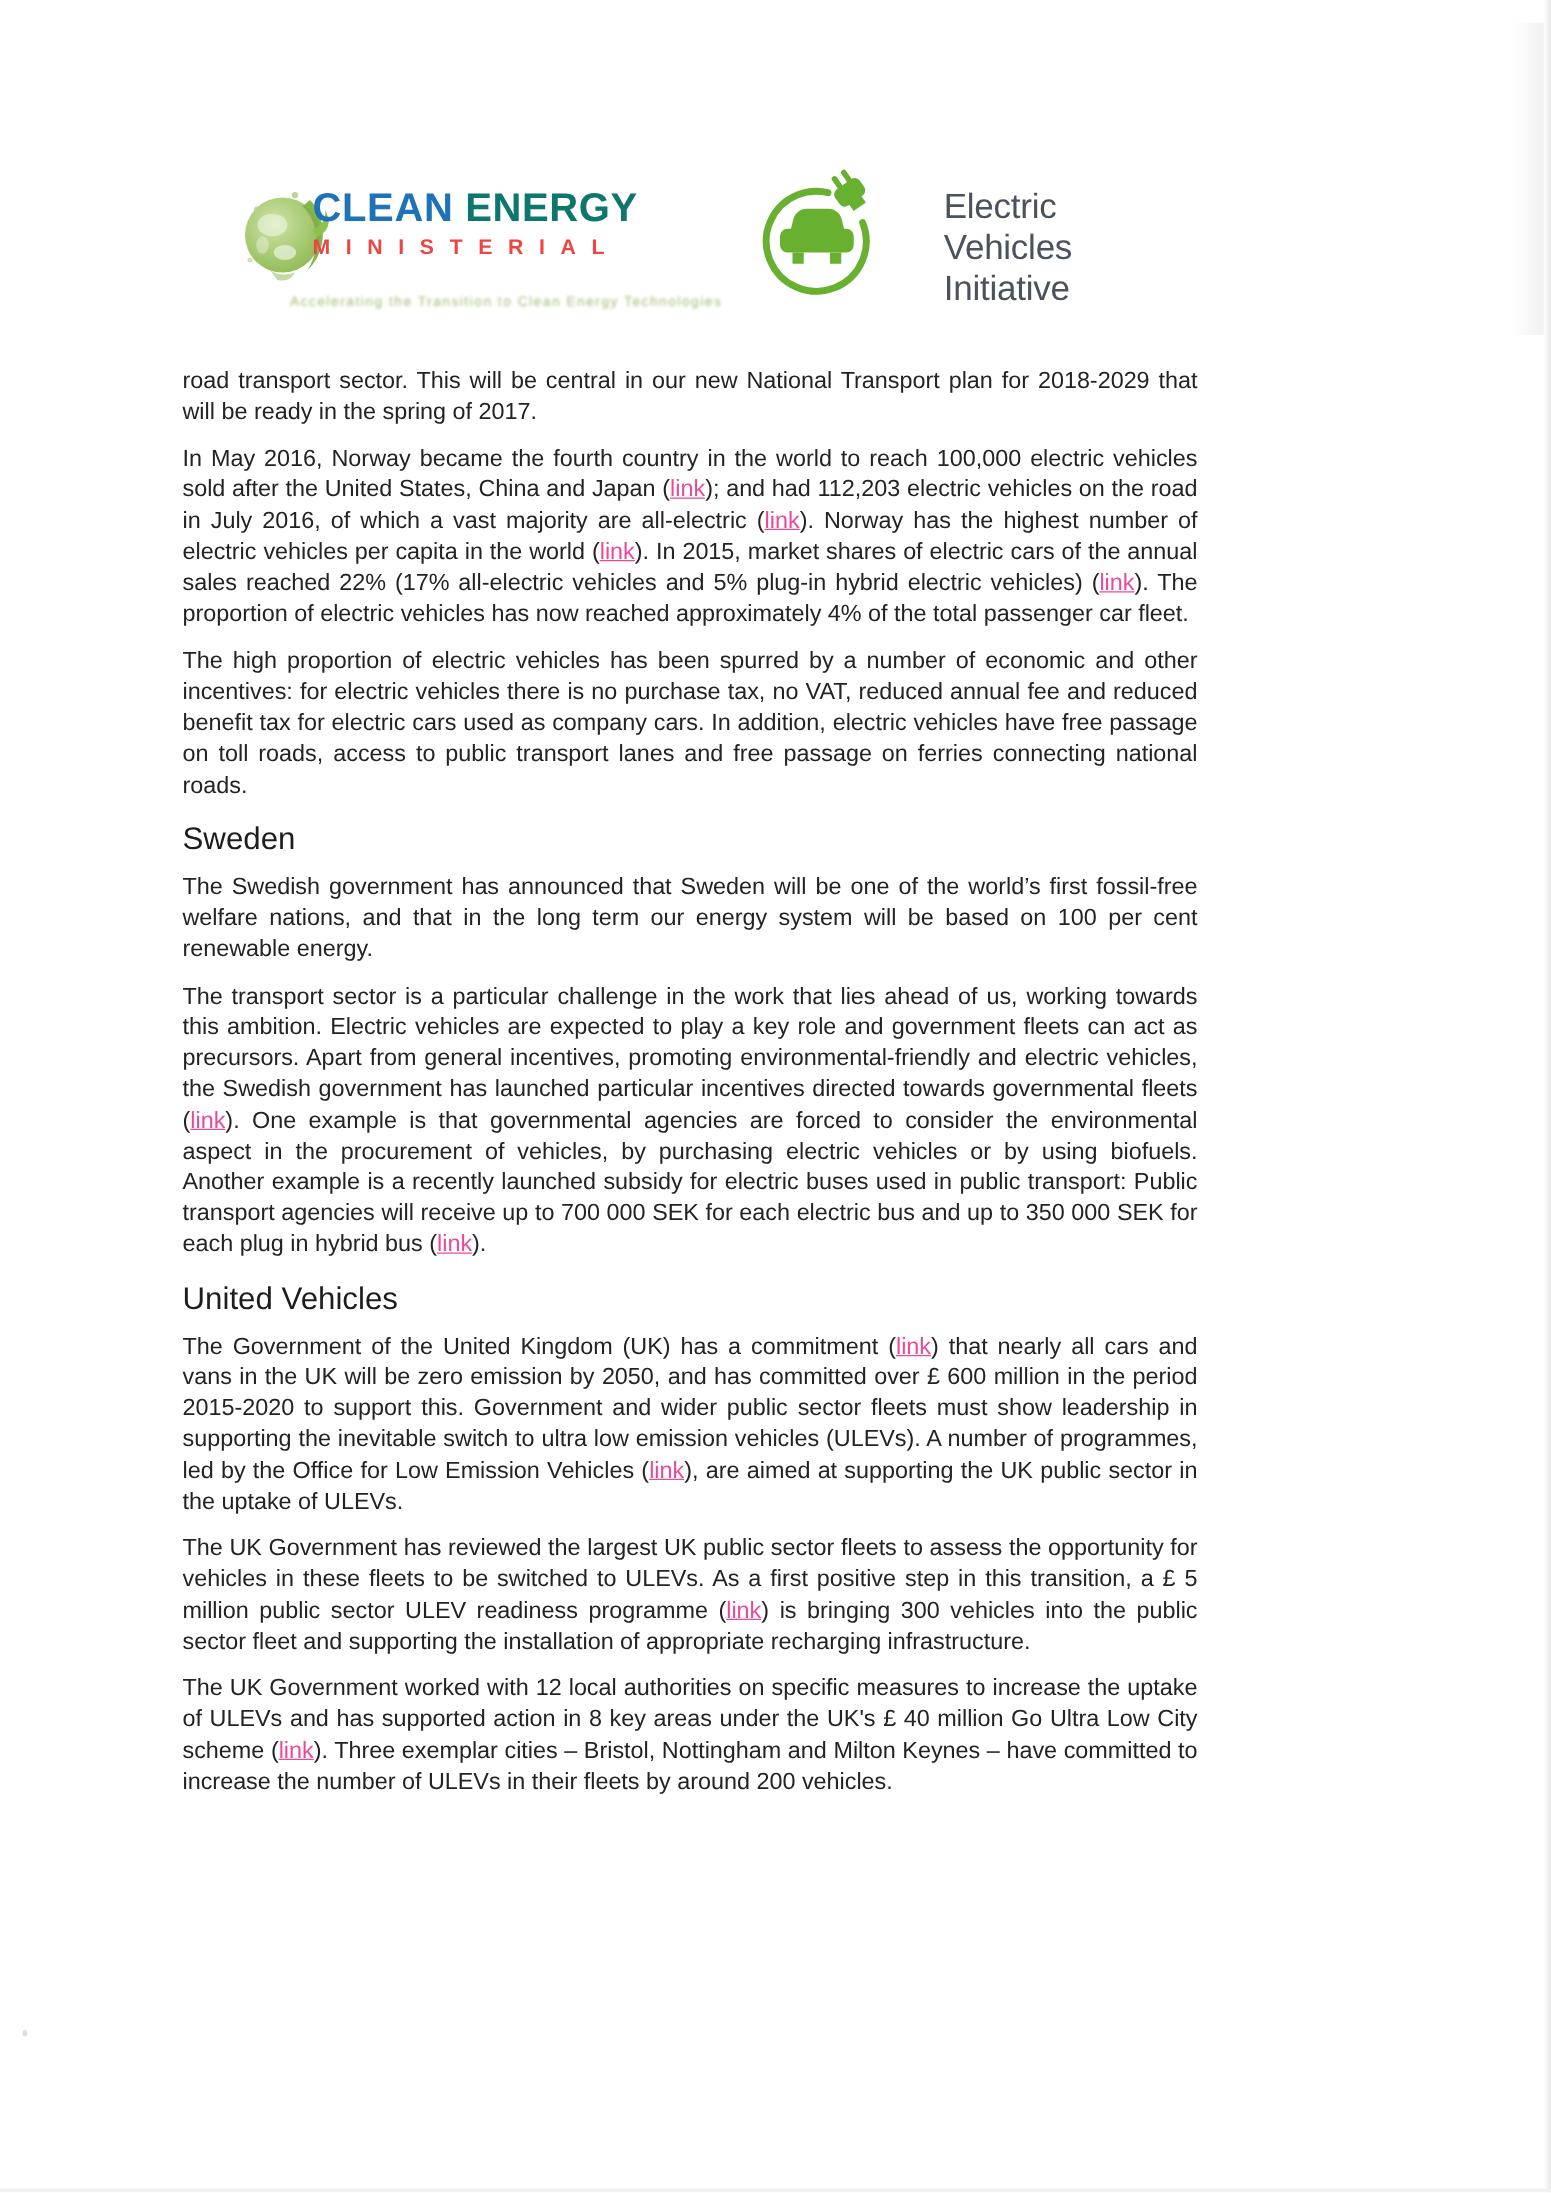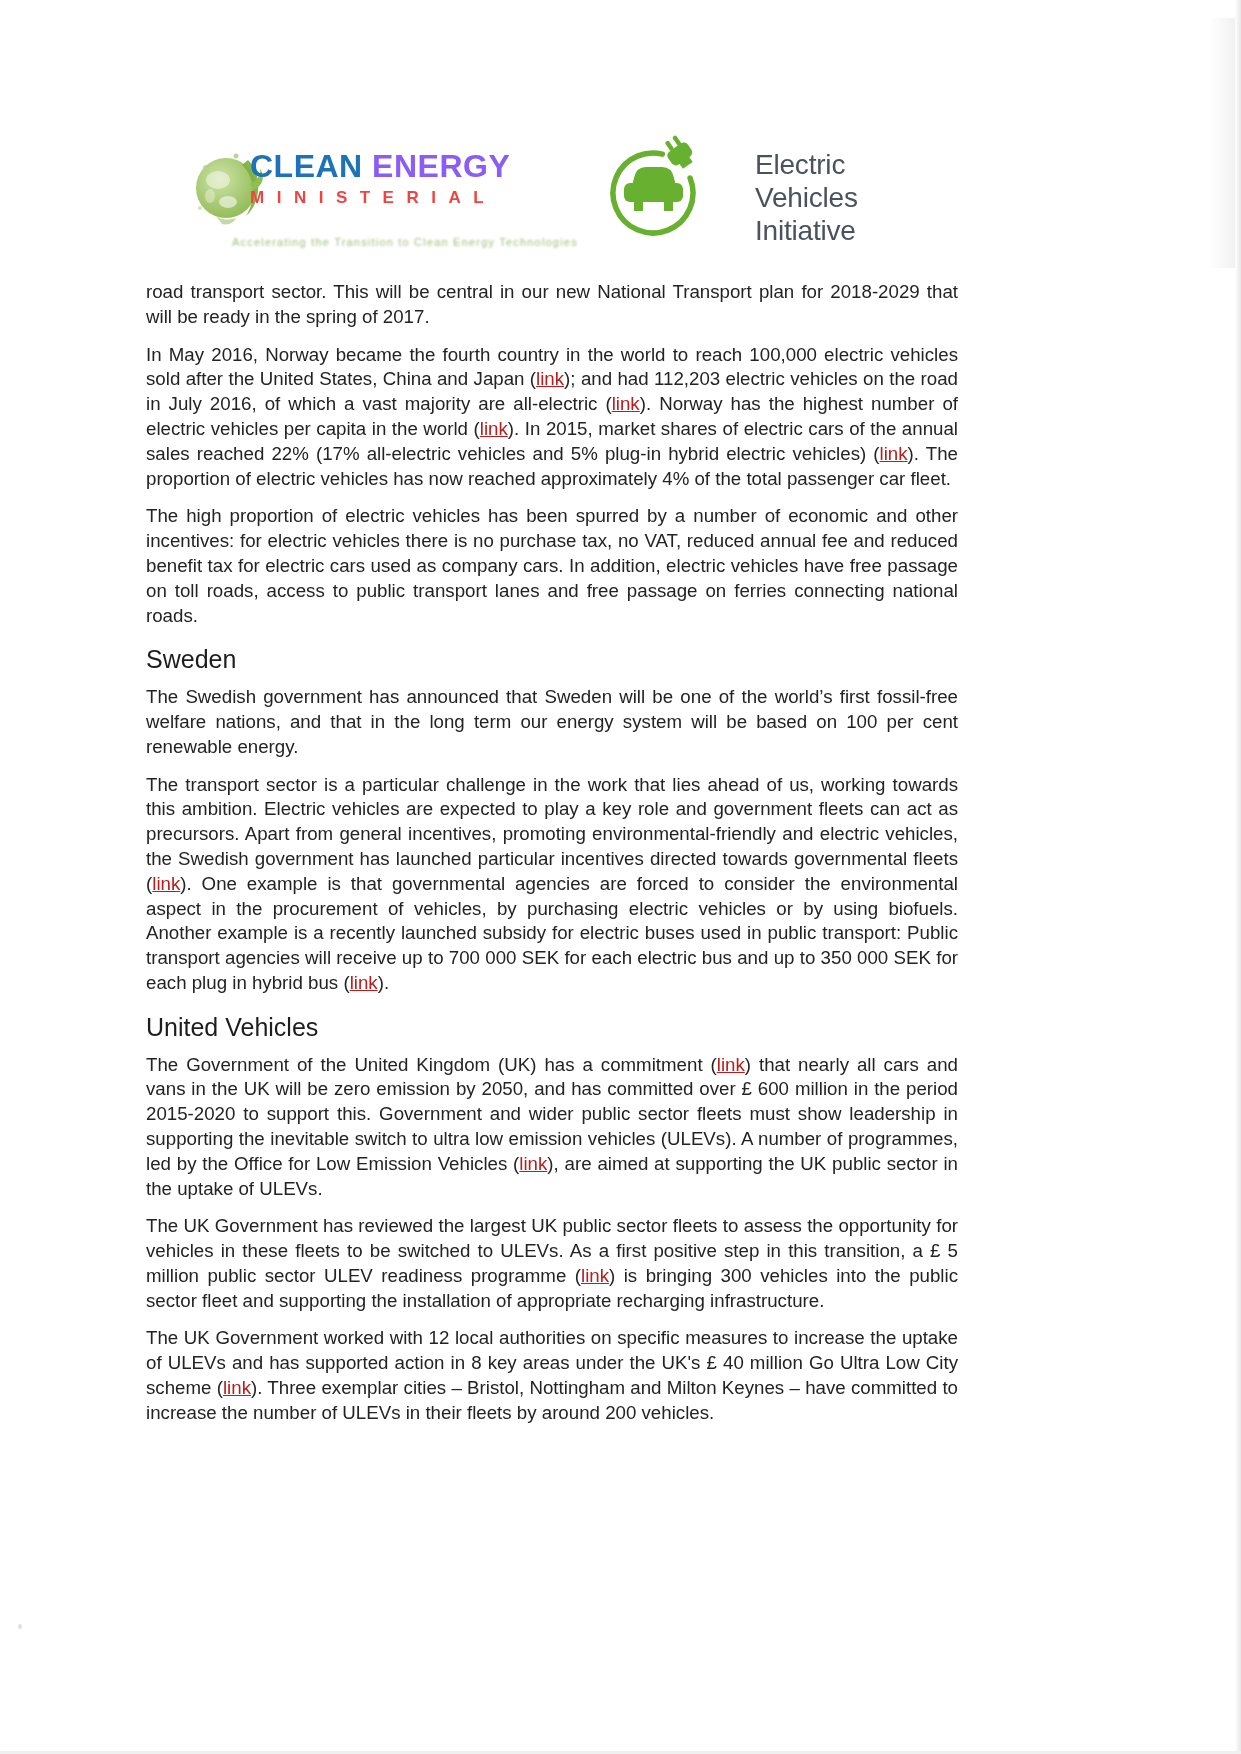--- a/index.html
+++ b/index.html
@@ -16,41 +16,41 @@
   .speckle{position:absolute;left:18px;top:1624px;width:4px;height:5px;
     background:#b9b9b9;border-radius:50%;opacity:.45;}
 
   
   .cem-logo{position:absolute;left:190px;top:142px;width:420px;height:110px;}
   .cem-globe{position:absolute;left:2px;top:2px;}
   .cem-text{position:absolute;left:60px;top:6px;width:340px;}
   .cem-line1{font-size:32px;font-weight:700;letter-spacing:.5px;white-space:nowrap;
     filter:blur(.3px);}
   .cem-clean{color:#1E73B8;}
-  .cem-energy{color:#8b5cf6;}
+  .cem-energy{color:#0f766e;}
   .cem-line2{margin-top:3px;font-size:17px;font-weight:600;color:#ef4444;
     letter-spacing:12.5px;white-space:nowrap;filter:blur(.3px);}
   .cem-tagline{position:absolute;left:-18px;top:88px;width:430px;font-size:11px;
     color:#9FBE77;letter-spacing:1.2px;white-space:nowrap;filter:blur(1.1px);}
 
   .evi-logo{position:absolute;left:598px;top:130px;width:300px;height:115px;}
   .evi-icon{position:absolute;left:0;top:2px;}
   .evi-text{position:absolute;left:157px;top:18px;font-size:28px;line-height:33px;
     color:#49525D;letter-spacing:-.2px;filter:blur(.3px);}
 
   
   .content{
-    position:absolute;left:146px;top:280px;width:812px;
+    position:absolute;left:146px;top:292px;width:812px;
     font-size:18.7px;line-height:24.8px;color:#232323;text-align:justify;
     filter:blur(.2px);
   }
   .content p{margin:0 0 13px 0;}
   .content h2{font-size:25px;line-height:24.8px;margin:19px 0 13px 0;
     color:#1d1d1d;font-weight:400;text-align:left;}
-  a.doclink{color:#b91c1c;text-decoration:underline;cursor:pointer;}
+  a.doclink{color:#ec4899;text-decoration:underline;cursor:pointer;}
 </style>
 </head>
 <body>
 
 <div class="page">
 
   <div class="edge-right"></div>
   <div class="corner-shade"></div>
   <div class="edge-bottom"></div>
   <div class="speckle"></div>

